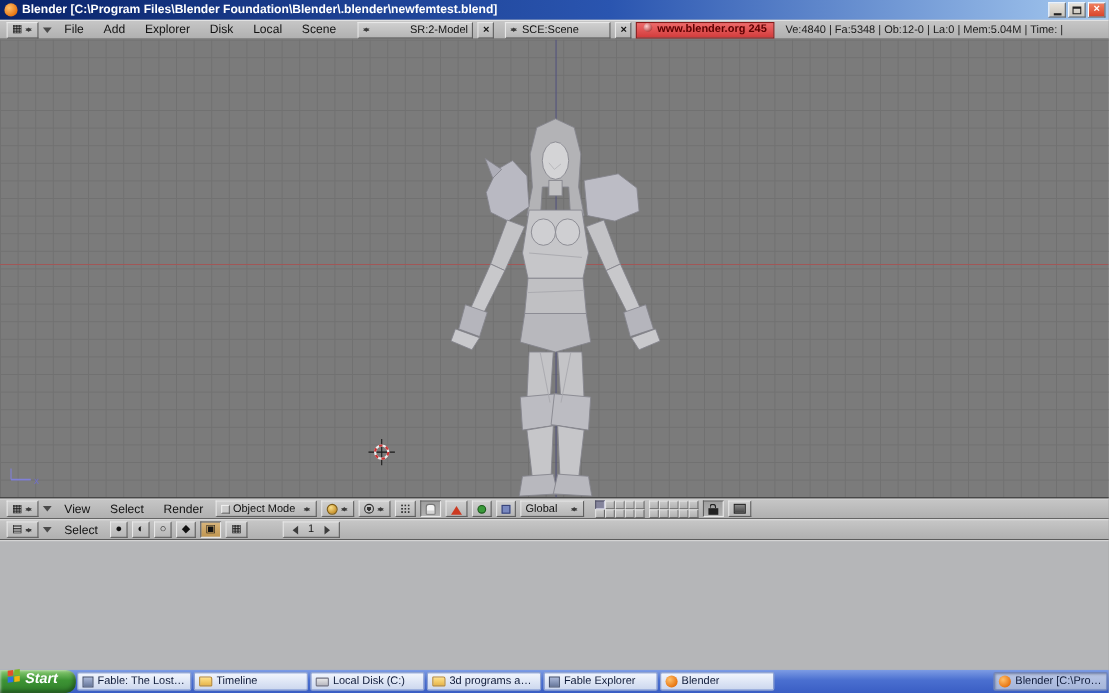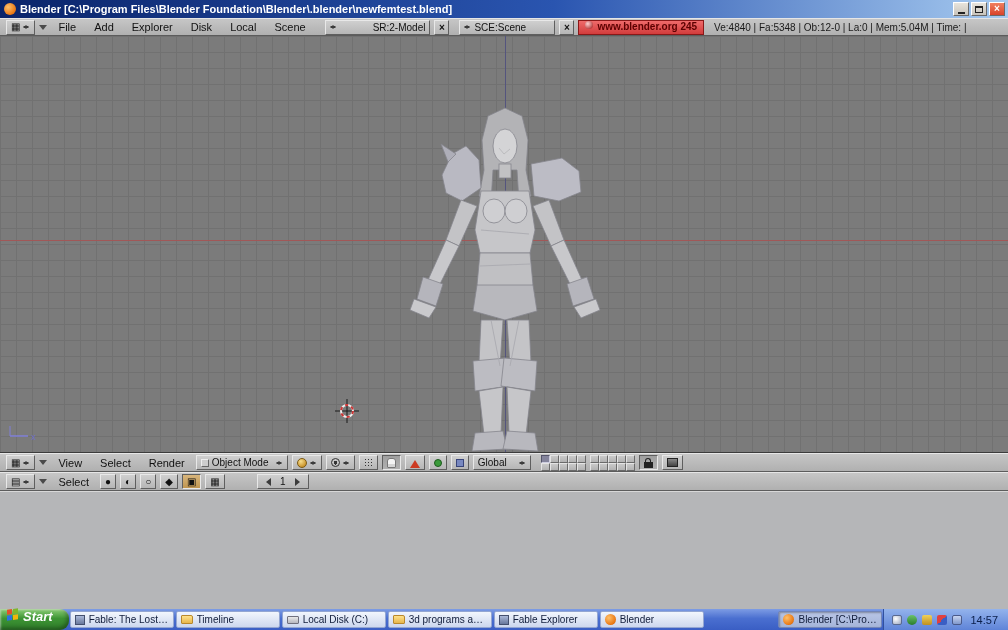--- a/index.html
+++ b/index.html
@@ -357,21 +357,13 @@
     <span>Blender</span>
   </span>
 
   <span class="tspacer"></span>
 
   <span class="titem active">
     <i class="ic ic-blender"></i>
     <span>Blender [C:\Program ...</span>
   </span>
 
-  <span class="tray">
-    <i class="tray-ic ti-1"></i>
-    <i class="tray-ic ti-2"></i>
-    <i class="tray-ic ti-3"></i>
-    <i class="tray-ic ti-4"></i>
-    <i class="tray-ic ti-5"></i>
-    <span class="clock">14:57</span>
-  </span>
 </div>
 
 </body></html>

